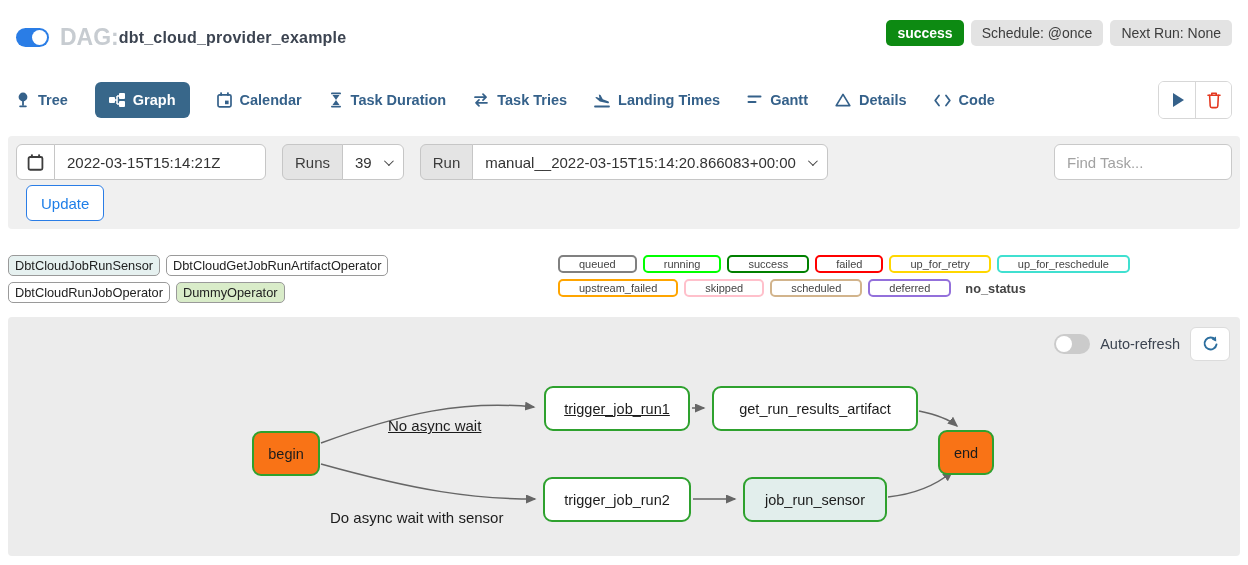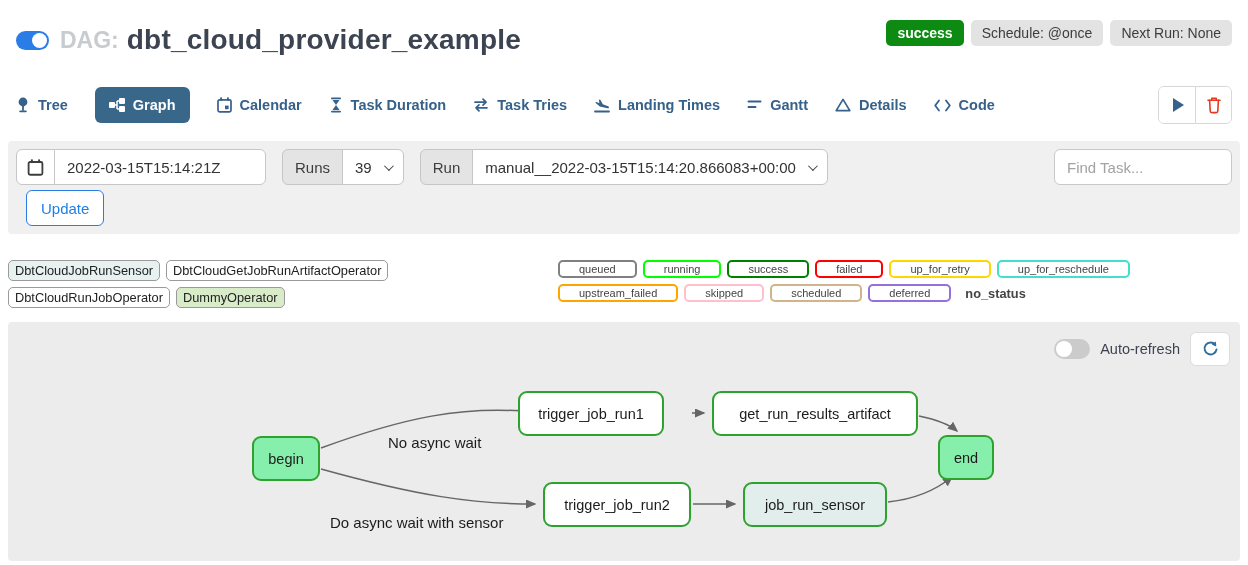--- a/index.html
+++ b/index.html
@@ -6,21 +6,21 @@
   body {
     width: 1248px; height: 565px; overflow: hidden;
     background: #fff; font-family: "Liberation Sans", sans-serif;
     color: #3c4451; position: relative;
   }
   
   .header { display: flex; align-items: center; padding: 24px 16px 0 16px; }
   .sw { width: 33px; height: 19px; border-radius: 10px; background: #2a7de6; position: relative; flex: 0 0 auto; }
   .sw::after { content:""; position:absolute; width:15px; height:15px; border-radius:50%; background:#fff; top:2px; right:2px; }
   .dag-label { color:#c7ccd1; font-size:23px; font-weight:700; margin-left:11px; }
-  .dag-name  { color:#3c4451; font-size:28px; font-weight:700; margin-left:8px; letter-spacing:.2px; }
+  .dag-name  { color:#3c4451; font-size:16px; font-weight:700; letter-spacing:.2px; }
   .header-badges { margin-left:auto; display:flex; gap:7px; align-self:flex-start; margin-top:-4px; }
   .badge { font-size:14px; padding:5px 11px; border-radius:5px; white-space:nowrap; }
   .badge-success { background:#0d8a12; color:#fff; font-weight:700; }
   .badge-gray { background:#e3e3e3; color:#3d3d3d; font-weight:500; }
   
   .tabbar { display:flex; align-items:center; padding: 30px 16px 0 16px; gap:27px; }
   .tab { display:flex; align-items:center; gap:8px; color:#35618a; font-size:14.5px; font-weight:600; cursor:pointer; white-space:nowrap; }
   .tab svg { flex:0 0 auto; }
   .tab.active { background:#38678a; color:#fff; padding:10px 14px; border-radius:6px; }
   .tab-actions { margin-left:auto; display:flex; border:1px solid #d7d7d7; border-radius:6px; overflow:hidden; background:#fff; }
@@ -52,30 +52,30 @@
   .no-status { font-size:12.8px; color:#444; font-weight:600; margin-left:8px; }
   
   .graph-panel { position:relative; margin: 14px 8px 0 8px; height:239px; background:#ececec; border-radius:4px; }
   .refresh-row { position:absolute; top:10px; right:10px; display:flex; align-items:center; gap:10px; z-index:3; }
   .sw-off { width:36px; height:20px; border-radius:10px; background:#cbcbcb; position:relative; }
   .sw-off::after { content:""; position:absolute; width:16px; height:16px; border-radius:50%; background:#fff; top:2px; left:2px; }
   .refresh-label { font-size:14.5px; color:#3c4451; }
   .refresh-btn { width:40px; height:34px; background:#fff; border:1px solid #dcdcdc; border-radius:6px; display:flex; align-items:center; justify-content:center; cursor:pointer; }
   .edges { position:absolute; left:0; top:0; z-index:1; }
   .node { position:absolute; z-index:2; height:45px; border:2.5px solid #2ea12e; border-radius:9px; background:#fff; display:flex; align-items:center; justify-content:center; font-size:14.5px; color:#1c1c1c; white-space:nowrap; cursor:pointer; }
-  .fill-green { background:#86efac; }
+  .fill-green { background:#f97316; }
   .fill-teal  { background:#e2eeec; }
   .n-begin  { left:244px; top:114px; width:68px;  }
-  .n-run1   { left:510px; top:69px;  width:146px; }
+  .n-run1   { left:536px; top:69px;  width:146px;text-decoration:underline; }
   .n-art    { left:704px; top:69px;  width:206px; }
   .n-end    { left:930px; top:113px; width:56px;  }
   .n-run2   { left:535px; top:160px; width:148px; }
   .n-sensor { left:735px; top:160px; width:144px; }
   .edge-label { position:absolute; z-index:2; font-size:15px; color:#1c1c1c; white-space:nowrap; }
-  .el-1 { left:380px; top:112px; }
+  .el-1 { left:380px; top:100px;text-decoration:underline; }
   .el-2 { left:322px; top:192px; }
 </style>
 </head>
 <body>
 
 <div class="header">
   <div class="sw"></div>
   <span class="dag-label">DAG:</span>
   <span class="dag-name">dbt_cloud_provider_example</span>
   <div class="header-badges">

